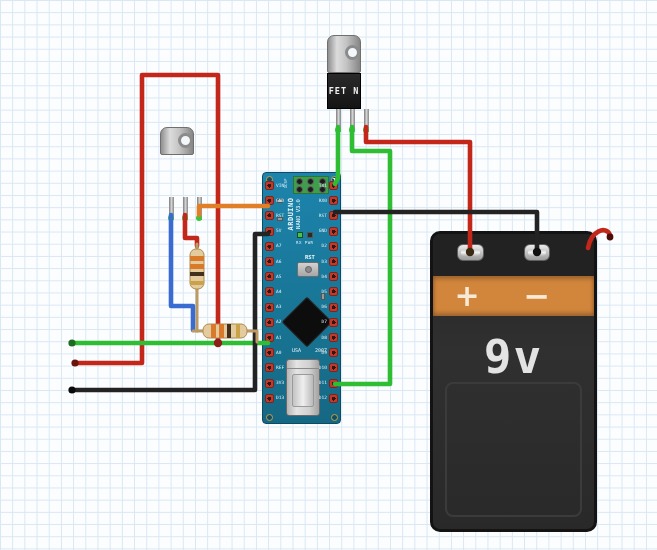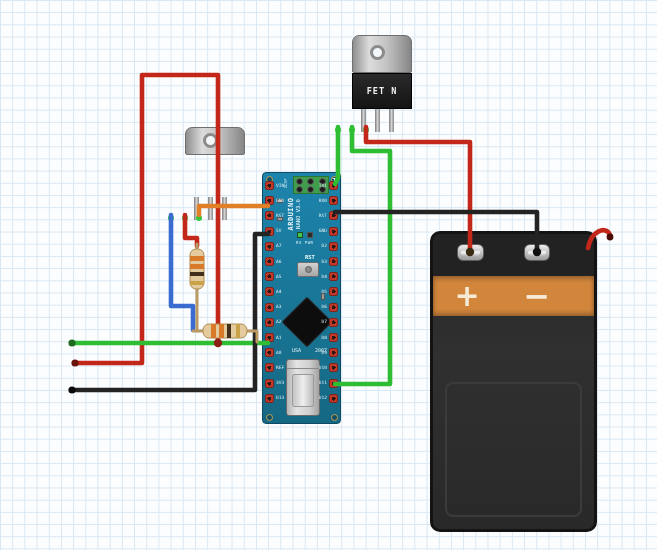--- a/index.html
+++ b/index.html
@@ -7,21 +7,21 @@
     font-family:"DejaVu Sans",sans-serif;
     background-color:#fbfdff;
     background-image:linear-gradient(#d9e7f2 1px,transparent 1px),
                      linear-gradient(90deg,#d9e7f2 1px,transparent 1px);
     background-size:12.2px 12.2px;}
   .overlay{position:absolute;left:0;top:0;z-index:30;}
   .wire{fill:none;stroke-width:4.6;stroke-linecap:round;stroke-linejoin:round;}
   .lead{fill:none;stroke-width:3;stroke-linecap:round;stroke-linejoin:round;}
 
   
-  .to220{position:absolute;width:60px;z-index:8;margin-left:25px;}
+  .to220{position:absolute;width:34px;z-index:8;}
   .to220 .tab{position:relative;border-radius:7px 7px 2px 2px;box-sizing:border-box;
     background:linear-gradient(90deg,#8f8f8f,#dcdcdc 28%,#c3c3c3 58%,#868686);
     border:1px solid #6f6f6f;}
   .to220 .hole{position:absolute;left:17px;width:15px;height:15px;border-radius:50%;
     background:#f3f7fa;border:3px solid #8b8b8b;box-sizing:border-box;}
   .to220 .t-body{box-sizing:border-box;background:linear-gradient(180deg,#2a2a2a,#141414);
     border:1px solid #000;display:flex;align-items:center;justify-content:center;}
   .t-label{font:bold 8.5px "DejaVu Sans Mono",monospace;color:#f0f0f0;letter-spacing:1px;}
   .vreg .t-label{color:#c87820;font-size:8px;letter-spacing:.5px;}
   .to220 .leg{position:absolute;width:5px;height:23px;
@@ -105,20 +105,21 @@
     <div class="term term-plus">
         <div class="term-ridge"></div>
       </div>
     <div class="term term-minus">
         <div class="term-ridge"></div>
       </div>
     <div class="bat-band">
       <span class="bat-plus">+</span>
       <span class="bat-minus">−</span>
     </div>
+    <div class="bat-voltage">9v</div>
     <div class="bat-panel"></div>
   </div>
 
   <div class="to220 fet" style="left:327px;top:35px">
     <div class="tab" style="height:38px">
       <div class="hole" style="top:9px"></div>
     </div>
     <div class="t-body" style="height:36px">
       <span class="t-label">FET N</span>
     </div>

